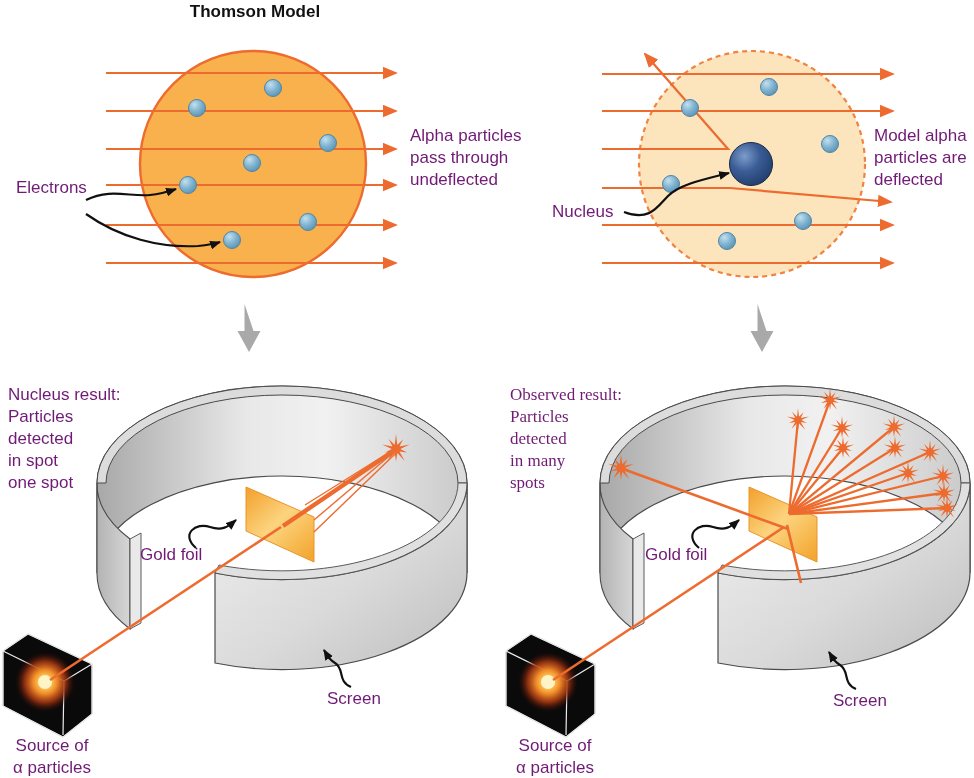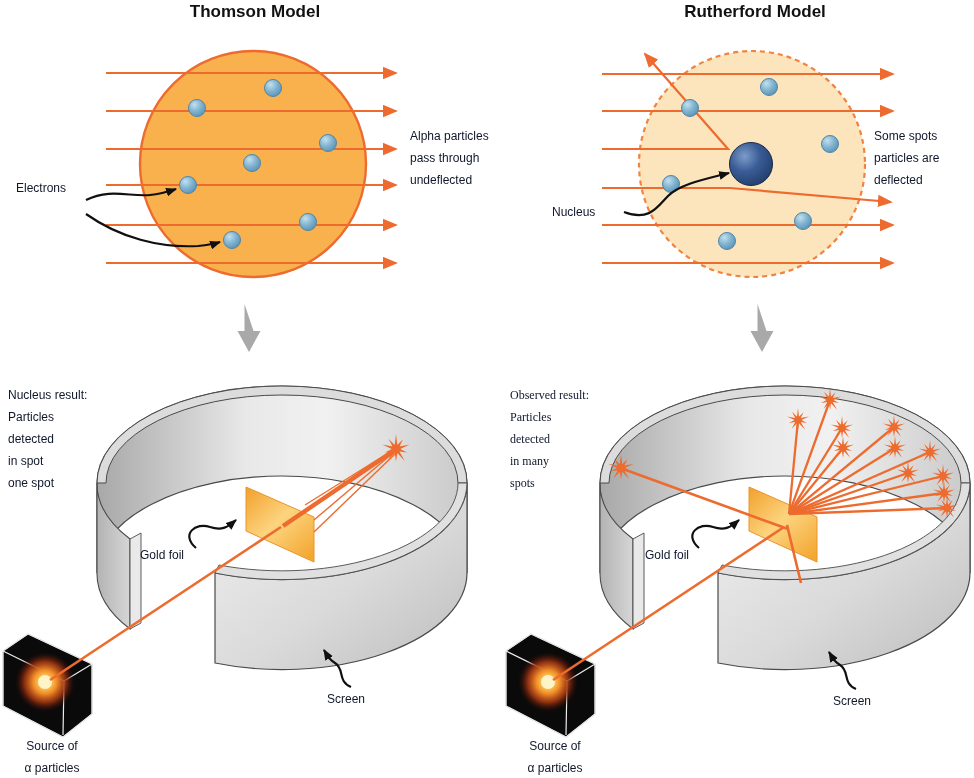--- a/index.html
+++ b/index.html
@@ -4,21 +4,21 @@
 <style>
   :root{
     --orange:#ED6B2E; --orange-dash:#F0833F; --thomson-fill:#F9B14D; --ruth-fill:#FCE5BC;
     --electron-edge:#4E86A6; --gray-arrow:#A9A9A9; --foil-edge:#E8952D; --ink:#111111;
   }
   html,body{margin:0;padding:0;background:#ffffff;}
   .canvas{position:relative;width:974px;height:778px;background:#ffffff;
           font-family:"Liberation Sans",sans-serif;overflow:hidden;}
   svg{position:absolute;left:0;top:0;}
   .title{position:absolute;width:400px;text-align:center;font-size:17px;font-weight:bold;color:var(--ink);}
-  .lbl{position:absolute;font-size:12px;line-height:22px;color:#0f172a;white-space:nowrap;}
+  .lbl{position:absolute;font-size:17px;line-height:22px;color:#701a75;white-space:nowrap;}
   .lbl.center{text-align:center;}
   
   .model-thomson{fill:var(--thomson-fill);stroke:var(--orange);stroke-width:2.4;}
   .model-ruth{fill:var(--ruth-fill);stroke:var(--orange-dash);stroke-width:2.2;stroke-dasharray:5 4;}
   .oline{stroke:var(--orange);stroke-width:2.2;fill:none;}
   .beam{stroke:var(--orange);stroke-width:2.6;fill:none;}
   .mainray{stroke:var(--orange);stroke-width:4.4;fill:none;}
   .thinray{stroke:var(--orange);stroke-width:1.4;fill:none;}
   .fanray{stroke:var(--orange);stroke-width:2.3;fill:none;}
   .burst{fill:var(--orange);stroke:none;}
@@ -220,29 +220,28 @@
       <path class="squig" d="M 86 214 C 120 238 160 248 198 246 C 208 245 214 244 220 242" marker-end="url(#mB)"></path>
       <path class="squig" d="M 624 212 C 650 222 658 206 668 196 C 680 184 706 179 729 173" marker-end="url(#mB)"></path>
       <path class="squig" d="M 196 548 C 180 534 196 522 210 527 C 222 531 228 527 236 520" marker-end="url(#mB)"></path>
       <path class="squig" d="M 699 548 C 683 534 699 522 713 527 C 725 531 731 527 739 520" marker-end="url(#mB)"></path>
       <path class="squig" d="M 351 687 C 337 681 345 669 335 663 C 327 658 327 655 324 650" marker-end="url(#mB)"></path>
       <path class="squig" d="M 856 689 C 842 683 850 671 840 665 C 832 660 832 657 829 652" marker-end="url(#mB)"></path>
     </g>
   </svg>
 
   <div class="title" style="left:55px;top:2px;">Thomson Model</div>
-  <div class="title" style="left:555px;top:2px;">Rutherford Model</div>
 
   <div class="lbl" style="left:410px;top:125px;">
     <div>Alpha particles</div>
     <div>pass through</div>
     <div>undeflected</div>
   </div>
   <div class="lbl" style="left:874px;top:125px;">
-    <div>Some spots</div>
+    <div>Model alpha</div>
     <div>particles are</div>
     <div>deflected</div>
   </div>
 
   <div class="lbl" style="left:4px;top:177px;margin-left:12px;">Electrons</div>
   <div class="lbl" style="left:552px;top:201px;">Nucleus</div>
 
   <div class="lbl" style="left:8px;top:384px;">
     <div>Nucleus result:</div>
     <div>Particles</div>

